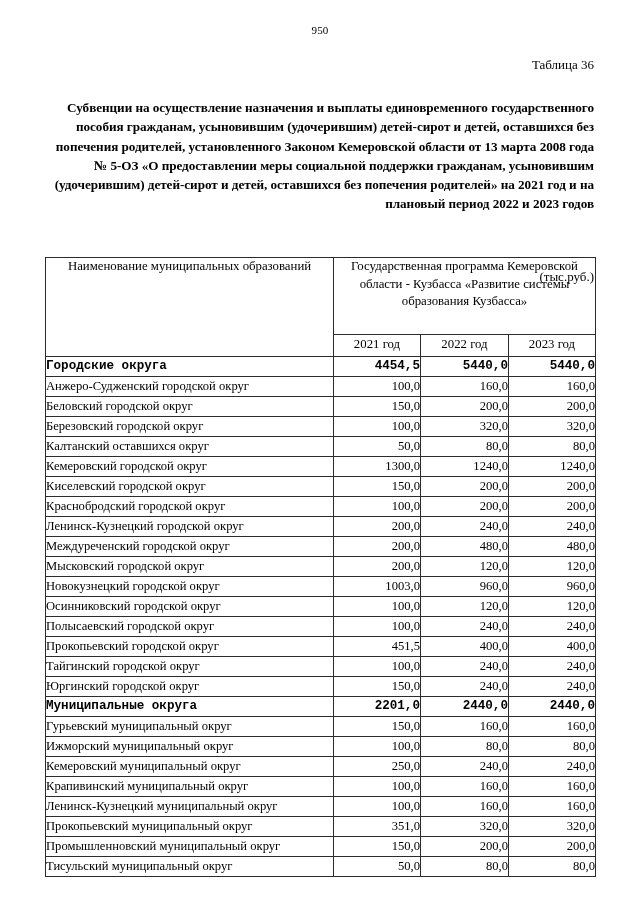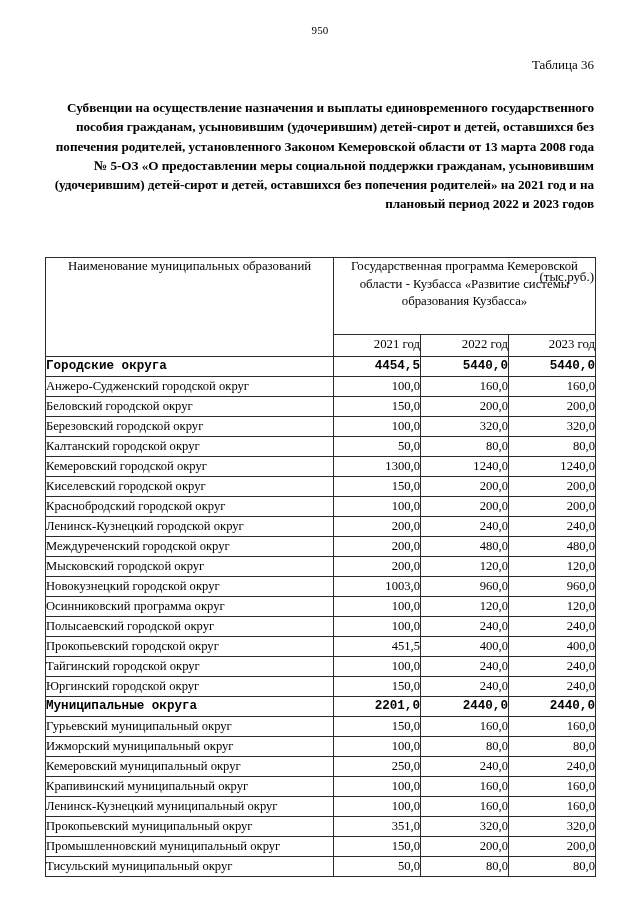--- a/index.html
+++ b/index.html
@@ -104,21 +104,21 @@
   }
   .hd-program {
     height: 76px;
     text-align: center;
     padding: 5px 5px 0 5px;
     font-size: 12.8px;
     line-height: 17.5px;
   }
   .hd-year {
     height: 21px;
-    text-align: right;
+    text-align: center;
     vertical-align: middle;
     font-size: 12.8px;
     line-height: 19px;
   }
 
   
   tbody tr { height: 20px; }
   td.name-cell {
     text-align: left;
     padding: 1px 2px 0 4px;
@@ -185,21 +185,21 @@
             <td class="num-cell">200,0</td>
             <td class="num-cell">200,0</td>
           </tr>
           <tr>
             <td class="name-cell">Березовский городской округ</td>
             <td class="num-cell">100,0</td>
             <td class="num-cell">320,0</td>
             <td class="num-cell">320,0</td>
           </tr>
           <tr>
-            <td class="name-cell">Калтанский городской округ</td>
+            <td class="name-cell">Калтанский оставшихся округ</td>
             <td class="num-cell">50,0</td>
             <td class="num-cell">80,0</td>
             <td class="num-cell">80,0</td>
           </tr>
           <tr>
             <td class="name-cell">Кемеровский городской округ</td>
             <td class="num-cell">1300,0</td>
             <td class="num-cell">1240,0</td>
             <td class="num-cell">1240,0</td>
           </tr>
@@ -233,21 +233,21 @@
             <td class="num-cell">120,0</td>
             <td class="num-cell">120,0</td>
           </tr>
           <tr>
             <td class="name-cell">Новокузнецкий городской округ</td>
             <td class="num-cell">1003,0</td>
             <td class="num-cell">960,0</td>
             <td class="num-cell">960,0</td>
           </tr>
           <tr>
-            <td class="name-cell">Осинниковский программа округ</td>
+            <td class="name-cell">Осинниковский городской округ</td>
             <td class="num-cell">100,0</td>
             <td class="num-cell">120,0</td>
             <td class="num-cell">120,0</td>
           </tr>
           <tr>
             <td class="name-cell">Полысаевский городской округ</td>
             <td class="num-cell">100,0</td>
             <td class="num-cell">240,0</td>
             <td class="num-cell">240,0</td>
           </tr>

